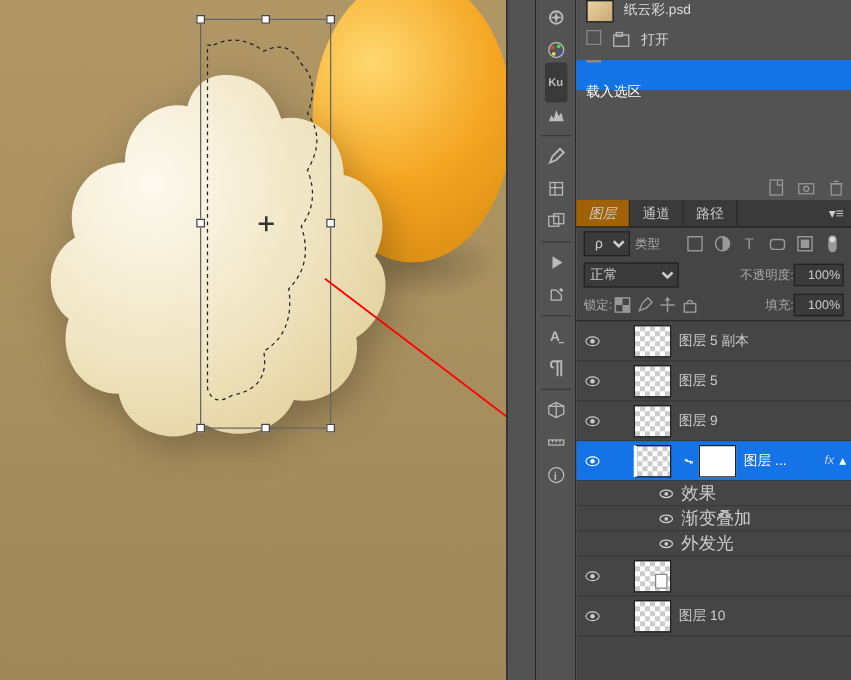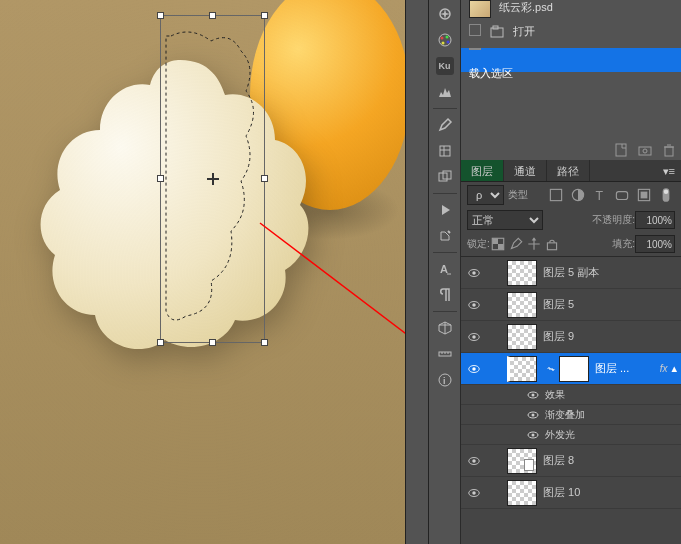--- a/index.html
+++ b/index.html
@@ -33,37 +33,37 @@
 .arrow-line { position: absolute; left: 255px; top: 218px; width: 230px; height: 175px; pointer-events: none; }
 
 
 .toolbar-strip { position: absolute; left: 405px; top: 0; width: 24px; height: 544px; background: #535353; border-left: 1px solid #222; border-right: 1px solid #222; }
 
 
 .tools-col { position: absolute; left: 429px; top: 0; width: 32px; height: 544px; background: #535353; border-right: 1px solid #2a2a2a; display: flex; flex-direction: column; align-items: center; padding-top: 2px; gap: 2px; }
 .tool-btn { width: 28px; height: 24px; display: flex; align-items: center; justify-content: center; cursor: pointer; border-radius: 2px; }
 .tool-btn svg { width: 16px; height: 16px; }
 .tool-sep { width: 24px; height: 1px; background: #3a3a3a; margin: 2px 0; }
-.kuler { background: #3a3a3a; border-radius: 3px; width: 18px; height: 18px; display: flex; align-items: center; justify-content: center; color: #bbb; font-size: 9px; font-weight: bold; }
+.kuler { background: #3a3a3a; border-radius: 3px; width: 18px; height: 32px; display: flex; align-items: center; justify-content: center; color: #bbb; font-size: 9px; font-weight: bold; }
 
 
 .history-panel { position: absolute; left: 461px; top: 0; width: 220px; height: 160px; background: #535353; }
 .hist-item { display: flex; align-items: flex-start; height: 24px; padding-left: 8px; gap: 8px; font-size: 11px; color: #ddd; }
 .hist-item.selected { background: #1473e6; color: #fff; flex-direction: column; }
 .hist-thumb { width: 22px; height: 18px; background: linear-gradient(135deg, #e8d4a0, #c9a875); border: 1px solid #222; }
 .hist-checkbox { width: 12px; height: 12px; border: 1px solid #888; }
 .hist-icon { width: 16px; height: 16px; }
 .hist-footer { position: absolute; bottom: 2px; right: 4px; display: flex; gap: 8px; }
 .hist-footer-btn { width: 16px; height: 16px; display: flex; align-items: center; justify-content: center; cursor: pointer; }
 
 
 .layers-panel { position: absolute; left: 461px; top: 160px; width: 220px; height: 384px; background: #454545; color: #ccc; font-size: 11px; }
 .panel-tabs { display: flex; height: 22px; background: #3a3a3a; border-bottom: 1px solid #222; }
 .panel-tab { padding: 0 10px; line-height: 22px; cursor: pointer; border-right: 1px solid #2a2a2a; }
-.panel-tab.active { background: #14532d; }
+.panel-tab.active { background: #a16207; font-style: italic; }
 .panel-menu { margin-left: auto; padding: 0 6px; line-height: 22px; cursor: pointer; }
 
 .layer-row1 { display: flex; align-items: center; height: 26px; padding: 0 6px; gap: 4px; }
 .kind-select { background: #3a3a3a; border: 1px solid #222; color: #ccc; font-size: 11px; height: 20px; padding: 0 4px; }
 .filter-btn { width: 18px; height: 18px; display: flex; align-items: center; justify-content: center; cursor: pointer; }
 
 .layer-row2, .layer-row3 { display: flex; align-items: center; height: 24px; padding: 0 6px; gap: 0; }
 .blend-select { background: #3a3a3a; border: 1px solid #222; color: #ccc; font-size: 11px; width: 76px; height: 20px; }
 .label-sm { font-size: 10px; color: #aaa; }
 .pct-input { width: 40px; height: 18px; background: #3a3a3a; border: 1px solid #222; color: #ccc; font-size: 10px; text-align: right; padding-right: 2px; }
@@ -73,21 +73,21 @@
 .layers-list { overflow: hidden; border-top: 1px solid #2a2a2a; }
 .layer-item { display: flex; align-items: center; height: 32px; border-bottom: 1px solid #3a3a3a; padding-left: 0; }
 .layer-item.selected { background: #1473e6; color: #fff; }
 .vis-col { width: 26px; display: flex; justify-content: center; }
 .eye { width: 14px; height: 14px; cursor: pointer; }
 .layer-indent { display: inline-block; }
 .layer-thumb { width: 30px; height: 26px; background: #fff; border: 1px solid #222; margin-right: 6px; flex-shrink: 0; position: relative; }
 .layer-thumb.transparent { background: repeating-conic-gradient(#ccc 0 25%, #fff 0 50%) 0 0/8px 8px; }
 .layer-name { flex: 1; white-space: nowrap; overflow: hidden; text-overflow: ellipsis; }
 .fx-badge { font-size: 10px; color: #ccc; margin: 0 4px; font-style: italic; }
-.fx-row { display: flex; align-items: center; height: 20px; padding-left: 66px; font-size: 10px; color: #ccc; border-bottom: 1px solid #3a3a3a; }
+.fx-row { display: flex; align-items: center; height: 20px; padding-left: 66px; font-size: 14px; color: #ccc; border-bottom: 1px solid #3a3a3a; }
 .fx-eye { width: 12px; height: 12px; margin-right: 6px; }
 .link-icon { width: 10px; height: 10px; margin: 0 3px; }
 .mask-thumb { width: 30px; height: 26px; background: #fff; border: 1px solid #222; margin-right: 6px; }
 
 .white-border { border-left: 3px solid #fff; }
 </style>
 </head>
 <body>
 
 <div class="canvas-area">
@@ -441,21 +441,20 @@
       <div class="vis-col">
           <svg class="eye" viewBox="0 0 16 16">
             <ellipse cx="8" cy="8" rx="6" ry="4" fill="none" stroke="#ccc"></ellipse>
             <circle cx="8" cy="8" r="2" fill="#ccc"></circle>
           </svg>
         </div>
       <span class="layer-indent" style="width:20px"></span>
       <div class="layer-thumb transparent">
           <div style="position:absolute;right:2px;bottom:2px;width:10px;height:12px;background:#fff;border:1px solid #888"></div>
         </div>
-      <span class="layer-name">图层 8</span>
     </div>
 
     <div class="layer-item">
       <div class="vis-col">
           <svg class="eye" viewBox="0 0 16 16">
             <ellipse cx="8" cy="8" rx="6" ry="4" fill="none" stroke="#ccc"></ellipse>
             <circle cx="8" cy="8" r="2" fill="#ccc"></circle>
           </svg>
         </div>
       <span class="layer-indent" style="width:20px"></span>

